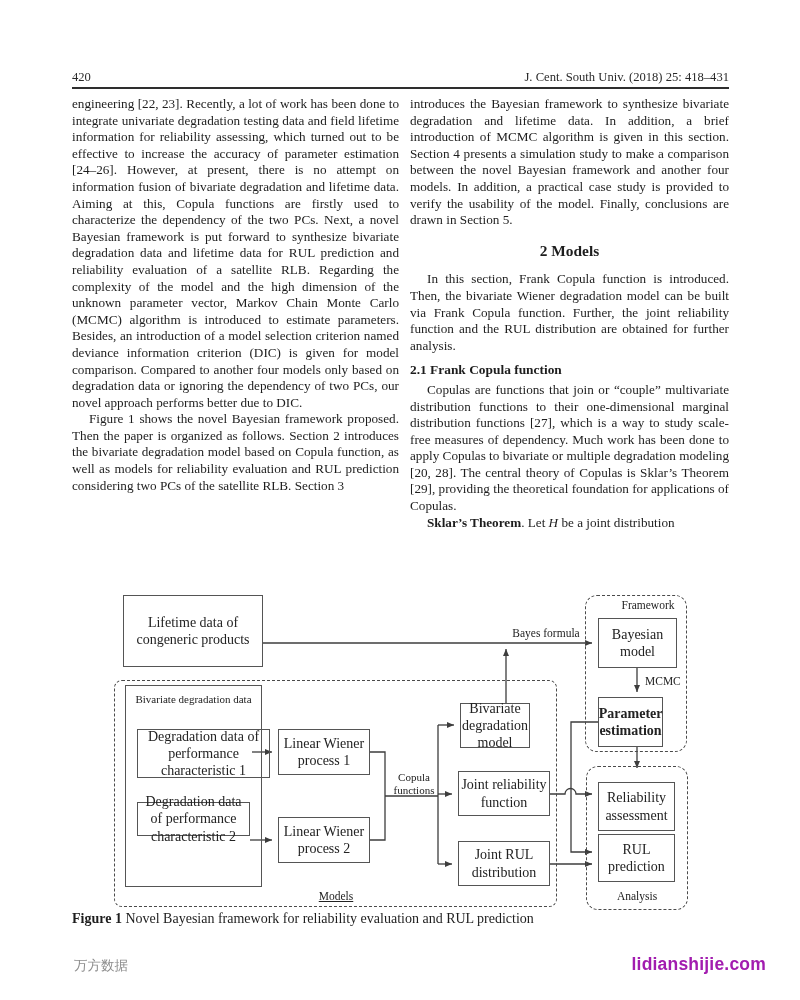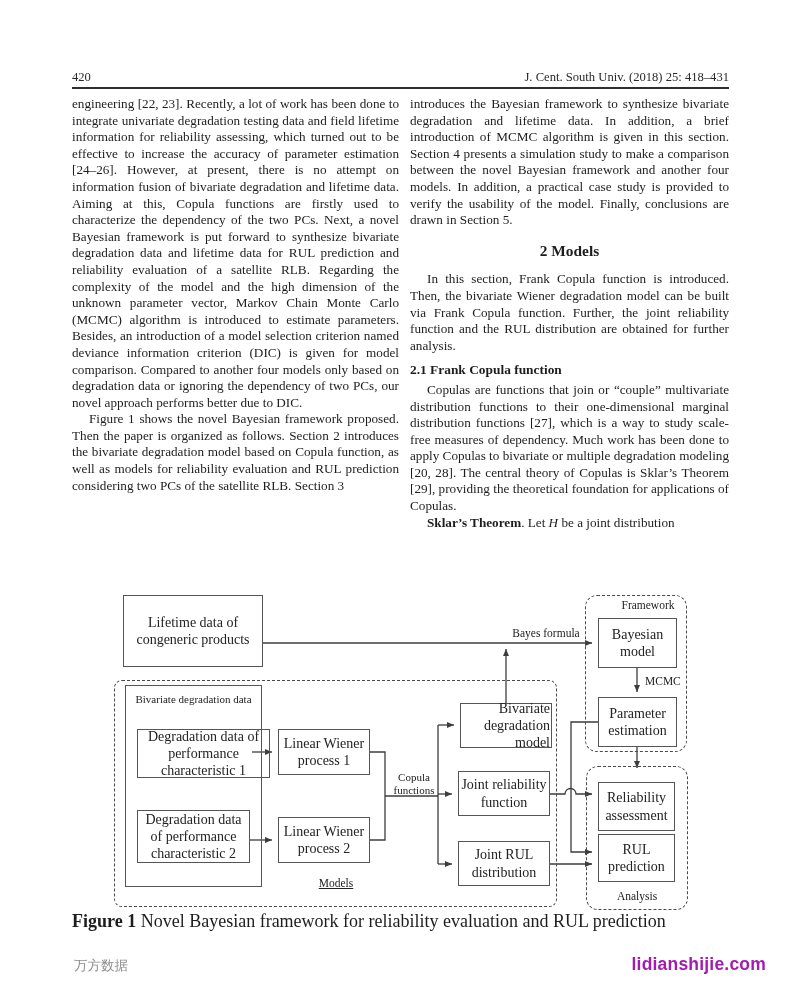--- a/index.html
+++ b/index.html
@@ -28,41 +28,41 @@
            color:#222;background:transparent;padding:1px;box-sizing:border-box;}
   .fig-dash{position:absolute;border:1.4px dashed #4a4a4a;box-sizing:border-box;background:transparent;}
   .fig-label{position:absolute;font-size:11.5px;color:#222;text-align:center;line-height:1.2;}
 
   .b-lifetime{left:53px;top:9px;width:140px;height:72px;}
   .d-models{left:44px;top:94px;width:443px;height:227px;border-radius:8px;}
   .b-bivdata{left:55px;top:99px;width:137px;height:202px;align-items:flex-start;}
   .bivdata-label{position:absolute;left:55px;top:107px;width:137px;font-size:11px;
                  text-align:center;line-height:1.22;color:#222;}
   .b-deg1{left:67px;top:143px;width:133px;height:49px;}
-  .b-deg2{left:67px;top:224px;width:113px;height:53px;}
+  .b-deg2{left:67px;top:216px;width:113px;height:34px;}
   .b-wiener1{left:208px;top:143px;width:92px;height:46px;}
   .b-wiener2{left:208px;top:231px;width:92px;height:46px;}
-  .b-bivmodel{left:390px;top:117px;width:92px;height:45px;text-align:right;}
+  .b-bivmodel{left:390px;top:117px;width:70px;height:45px;}
   .b-jointrel{left:388px;top:185px;width:92px;height:45px;}
   .b-jointrul{left:388px;top:255px;width:92px;height:45px;}
   .d-framework{left:515px;top:9px;width:102px;height:157px;border-radius:12px;}
   .b-bayesian{left:528px;top:32px;width:79px;height:50px;}
-  .b-param{left:528px;top:111px;width:79px;height:50px;}
+  .b-param{left:528px;top:111px;width:65px;height:50px;font-weight:bold;}
   .d-analysis{left:516px;top:180px;width:102px;height:144px;border-radius:12px;}
   .b-reliability{left:528px;top:196px;width:77px;height:49px;}
   .b-rul{left:528px;top:248px;width:77px;height:48px;}
 
   .l-framework{left:515px;top:13px;width:102px;margin-left:12px;}
   .l-analysis{left:516px;top:304px;width:102px;}
-  .l-models{left:225px;top:291px;width:82px;text-decoration:underline;}
+  .l-models{left:225px;top:304px;width:82px;text-decoration:underline;}
   .l-bayes{left:434px;top:41px;width:84px;}
   .l-mcmc{left:575px;top:89px;}
   .l-copula{left:316px;top:185px;width:56px;font-size:11px;}
 
-  .caption{position:absolute;left:72px;top:911px;width:660px;font-size:18px;color:#1d1d1d;}
+  .caption{position:absolute;left:72px;top:911px;width:660px;font-size:14px;color:#1d1d1d;}
 
   .watermark{position:absolute;left:74px;top:957px;font-size:13.5px;color:#8d8d8d;
              font-family:"DejaVu Sans",sans-serif;}
   .site-link{position:absolute;right:34px;top:954px;font-size:17.5px;
              font-family:"Liberation Sans",sans-serif;font-weight:bold;letter-spacing:0.2px;}
 </style>
 </head>
 <body>
 
 <div class="page-header">

